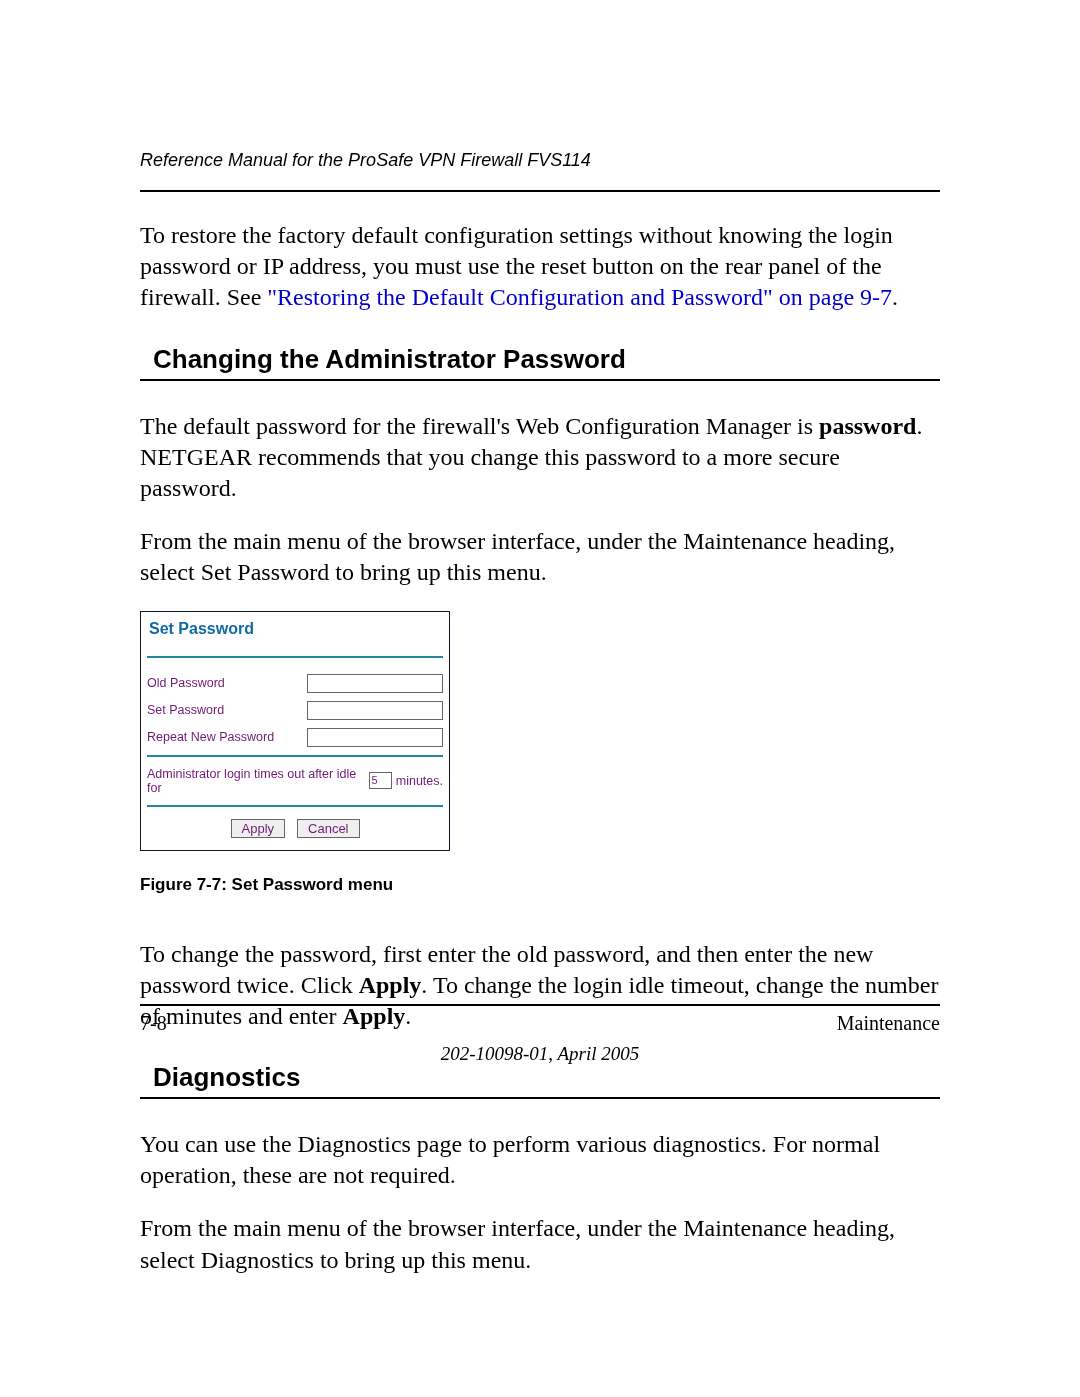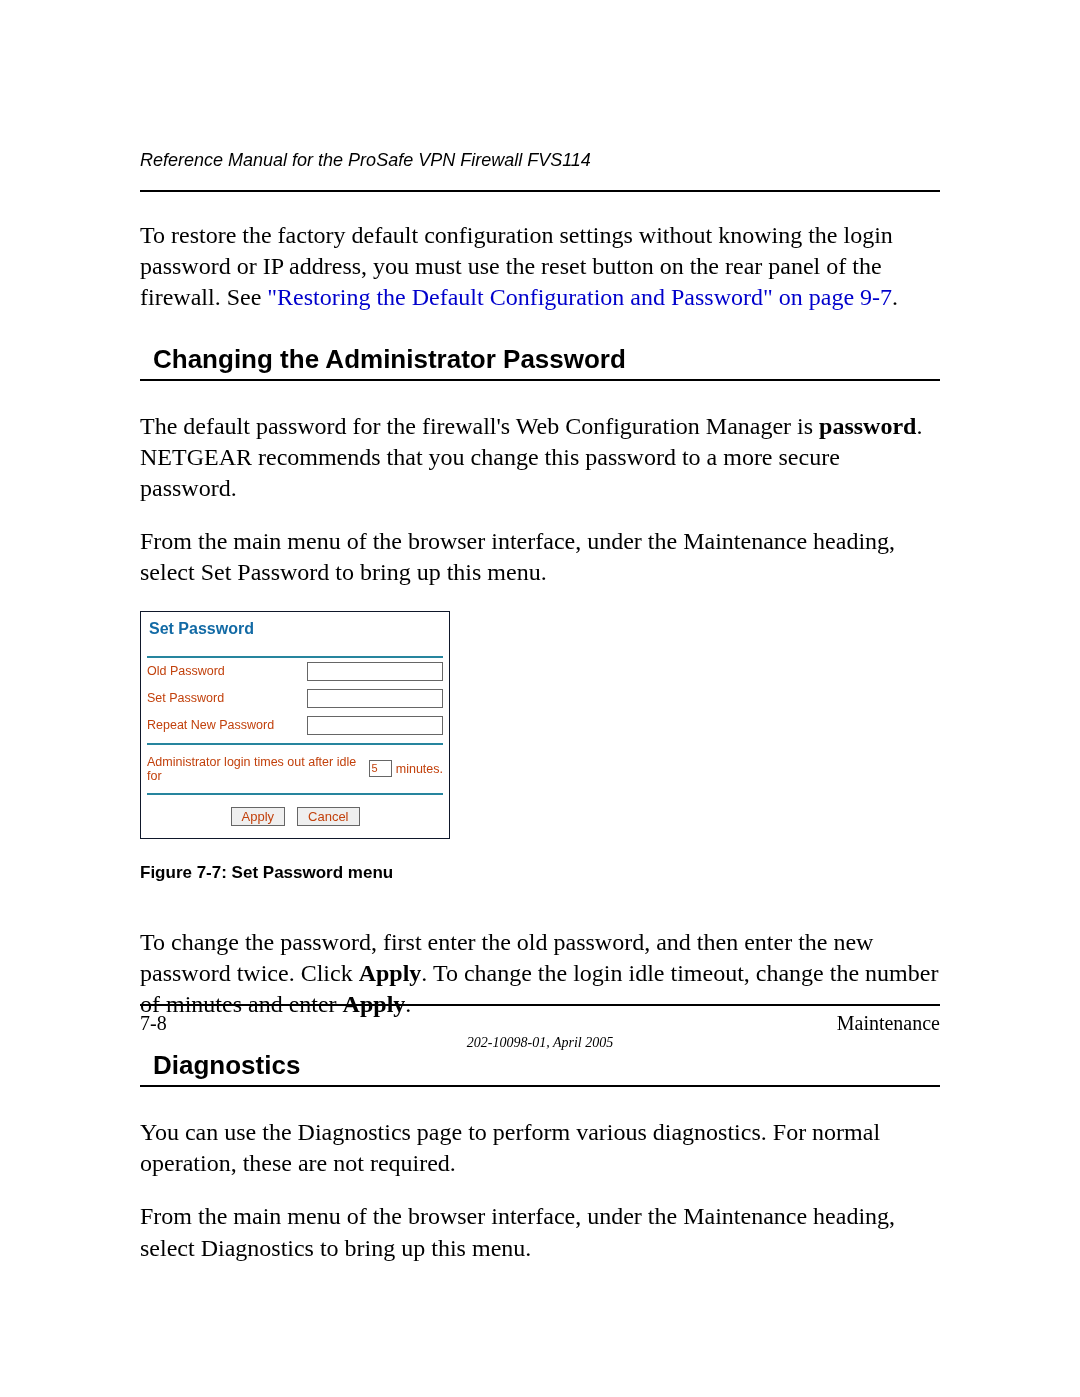--- a/index.html
+++ b/index.html
@@ -66,22 +66,22 @@
     padding: 8px 8px 18px 8px;
   }
   .panel-sep {
     border: 0;
     border-top: 2px solid #26859e;
     margin: 0 6px;
   }
   .panel-body {
     font-family: Arial, Helvetica, sans-serif;
     font-size: 12.5px;
-    color: #c2410c;
-    padding: 4px 6px 6px 6px;
+    color: #701a75;
+    padding: 16px 6px 6px 6px;
   }
   .field-row {
     display: flex;
     align-items: center;
     margin-bottom: 8px;
   }
   .field-lbl { flex: 0 0 160px; }
   .field-inp {
     flex: 1;
     height: 17px;
@@ -144,21 +144,22 @@
     margin: 0 0 6px 0;
   }
   .foot-row {
     display: flex;
     justify-content: space-between;
     font-size: 20px;
   }
   .foot-center {
     text-align: center;
     font-style: italic;
-    font-size: 14px;
+    font-size: 19px;
+    margin-top: 8px;
   }
 </style>
 </head>
 <body>
 
 <div class="page">
   <div class="header-title">Reference Manual for the ProSafe VPN Firewall FVS114</div>
   <hr class="hr-top">
 
   <p class="para">

